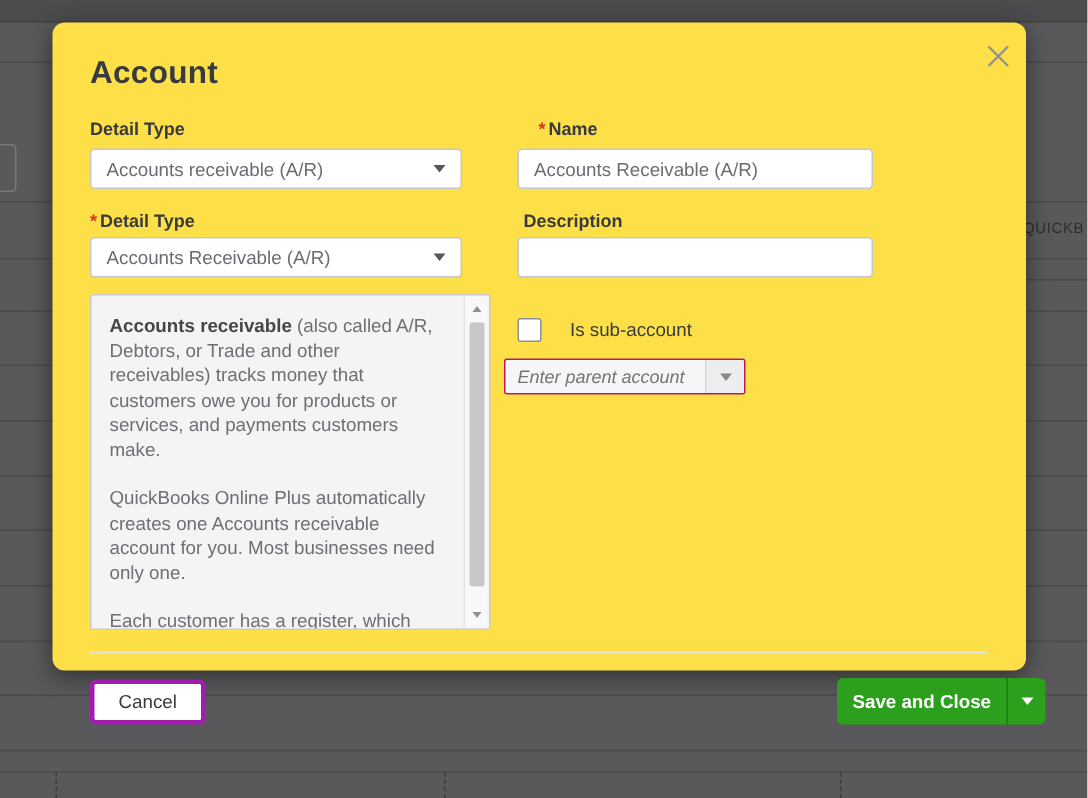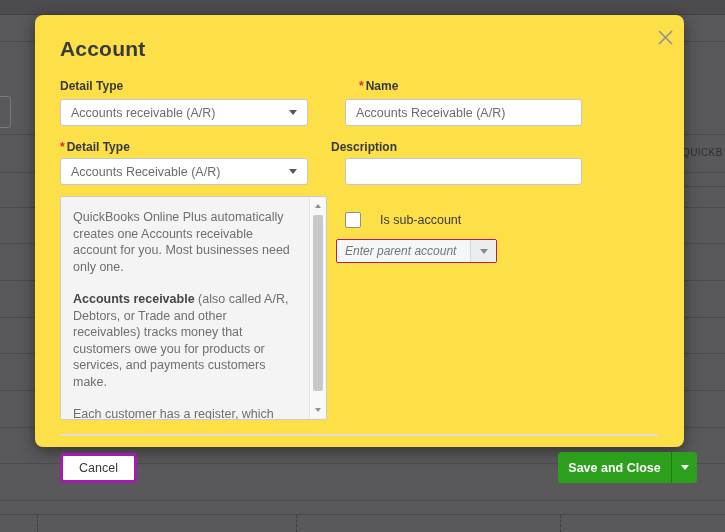--- a/index.html
+++ b/index.html
@@ -150,28 +150,28 @@
     <input class="text-input" style="left: 310px; top: 84px; width: 237px;" value="Accounts Receivable (A/R)">
 
     <div class="field-label" style="left:25px; top:125px;">
       <span class="req" style="color: rgb(217, 48, 37);">*</span><span>Detail Type</span>
     </div>
     <div class="select" style="left:25px; top:143px; width:248px;">
       <span>Accounts Receivable (A/R)</span>
       <span class="caret-down"></span>
     </div>
 
-    <div class="field-label" style="left:296px; top:125px;">
+    <div class="field-label" style="left:314px; top:125px;">
       <span>Description</span>
     </div>
     <input class="text-input" style="left: 310px; top: 143px; width: 237px;" value="">
 
     <div class="info-box">
+      <p><span class="info-bold">Accounts receivable</span><span> (also called A/R, Debtors, or Trade and other receivables) tracks money that customers owe you for products or services, and payments customers make.</span></p>
       <p>QuickBooks Online Plus automatically creates one Accounts receivable account for you. Most businesses need only one.</p>
-      <p><span class="info-bold">Accounts receivable</span><span> (also called A/R, Debtors, or Trade and other receivables) tracks money that customers owe you for products or services, and payments customers make.</span></p>
       <p>Each customer has a register, which functions like an Accounts receivable account for each customer.</p>
       <div class="sb">
         <div class="sb-arrow sb-up">
             <span class="tri-up"></span>
           </div>
         <div class="sb-thumb"></div>
         <div class="sb-arrow sb-down">
             <span class="tri-dn"></span>
           </div>
       </div>

